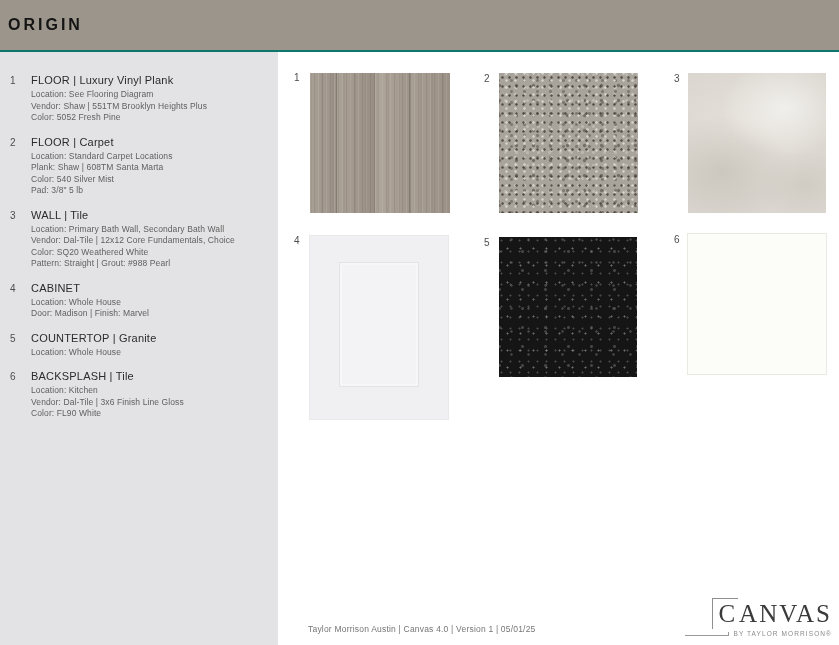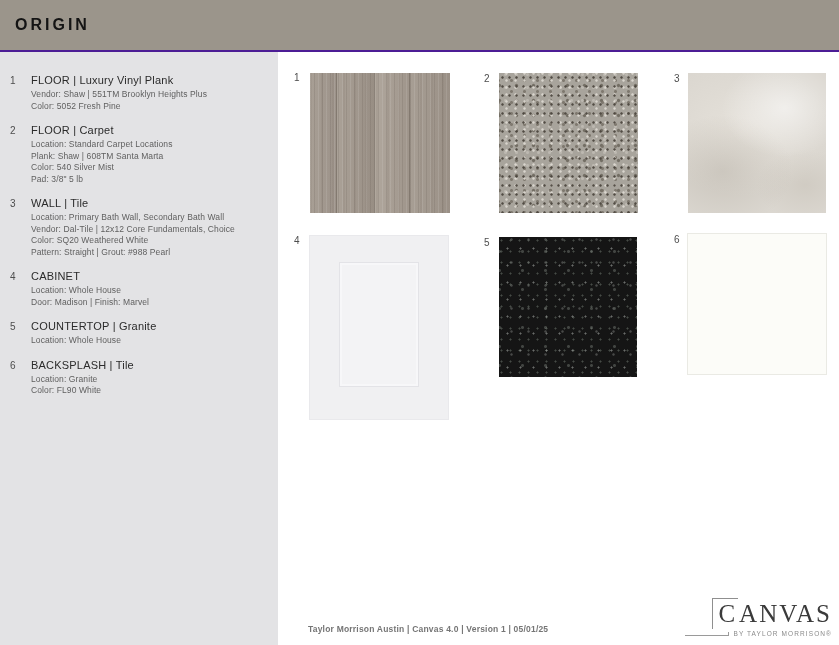--- a/index.html
+++ b/index.html
@@ -9,23 +9,23 @@
     width:839px; height:645px;
     background:#ffffff;
     font-family:"Liberation Sans", sans-serif;
     overflow:hidden;
   }
 
   
   .header {
     position:absolute; top:0; left:0; width:839px; height:52px;
     background:#9b958b;
-    border-bottom:2px solid #4c1d95;
+    border-bottom:2px solid #0f766e;
     display:flex; align-items:center; justify-content:space-between;
-    padding:0 15px;
+    padding:0 8px;
   }
   .brand {
     font-size:16px; font-weight:bold; letter-spacing:3px; color:#141414;
   }
   .header-title { font-size:18px; color:#33312d; white-space:nowrap; }
   .header-title .collection { font-weight:bold; color:#1c1b19; }
   .header-title .sep { color:#55524b; padding:0 4px; font-weight:300; }
 
   
   .sidebar {
@@ -106,21 +106,21 @@
       radial-gradient(circle, rgba(165,170,165,.35) 0 .8px, transparent 1.6px);
     background-size:13px 17px, 9px 11px, 23px 19px, 17px 23px;
     background-position:2px 3px, 7px 9px, 12px 5px, 4px 14px;
   }
 
   .tex-whitetile { background:#fcfcf8; border:1px solid #eaeae4; }
 
   
   .footer-text {
     position:absolute; left:308px; top:624px;
-    font-size:8.5px; color:#757575; letter-spacing:.2px;font-weight:bold;
+    font-size:8.5px; color:#757575; letter-spacing:.2px;
   }
   .canvas-logo { position:absolute; right:7px; bottom:8px; width:126px; }
   .canvas-title {
     font-family:"Liberation Serif", serif;
     font-size:25px; line-height:1; color:#3b3b3b; letter-spacing:2px;
     text-align:right; white-space:nowrap;
   }
   .c-boxed {
     display:inline-block;
     border-left:1px solid #8f8f8f;
@@ -149,20 +149,21 @@
   <div class="header">
     <div class="brand">ORIGIN</div>
   </div>
 
   <div class="sidebar">
 
     <div class="side-item">
       <div class="side-num">1</div>
       <div class="side-body">
         <div class="side-title">FLOOR | Luxury Vinyl Plank</div>
+        <div class="side-detail">Location: See Flooring Diagram</div>
         <div class="side-detail">Vendor: Shaw | 551TM Brooklyn Heights Plus</div>
         <div class="side-detail">Color: 5052 Fresh Pine</div>
       </div>
     </div>
 
     <div class="side-item">
       <div class="side-num">2</div>
       <div class="side-body">
         <div class="side-title">FLOOR | Carpet</div>
         <div class="side-detail">Location: Standard Carpet Locations</div>
@@ -197,21 +198,22 @@
       <div class="side-body">
         <div class="side-title">COUNTERTOP | Granite</div>
         <div class="side-detail">Location: Whole House</div>
       </div>
     </div>
 
     <div class="side-item">
       <div class="side-num">6</div>
       <div class="side-body">
         <div class="side-title">BACKSPLASH | Tile</div>
-        <div class="side-detail">Location: Granite</div>
+        <div class="side-detail">Location: Kitchen</div>
+        <div class="side-detail">Vendor: Dal-Tile | 3x6 Finish Line Gloss</div>
         <div class="side-detail">Color: FL90 White</div>
       </div>
     </div>
 
   </div>
 
   <span class="swatch-num" style="left:294px; top:72px;">1</span>
   <div class="swatch tex-wood" style="left:310px; top:73px; width:140px; height:140px;"></div>
 
   <span class="swatch-num" style="left:484px; top:73px;">2</span>

